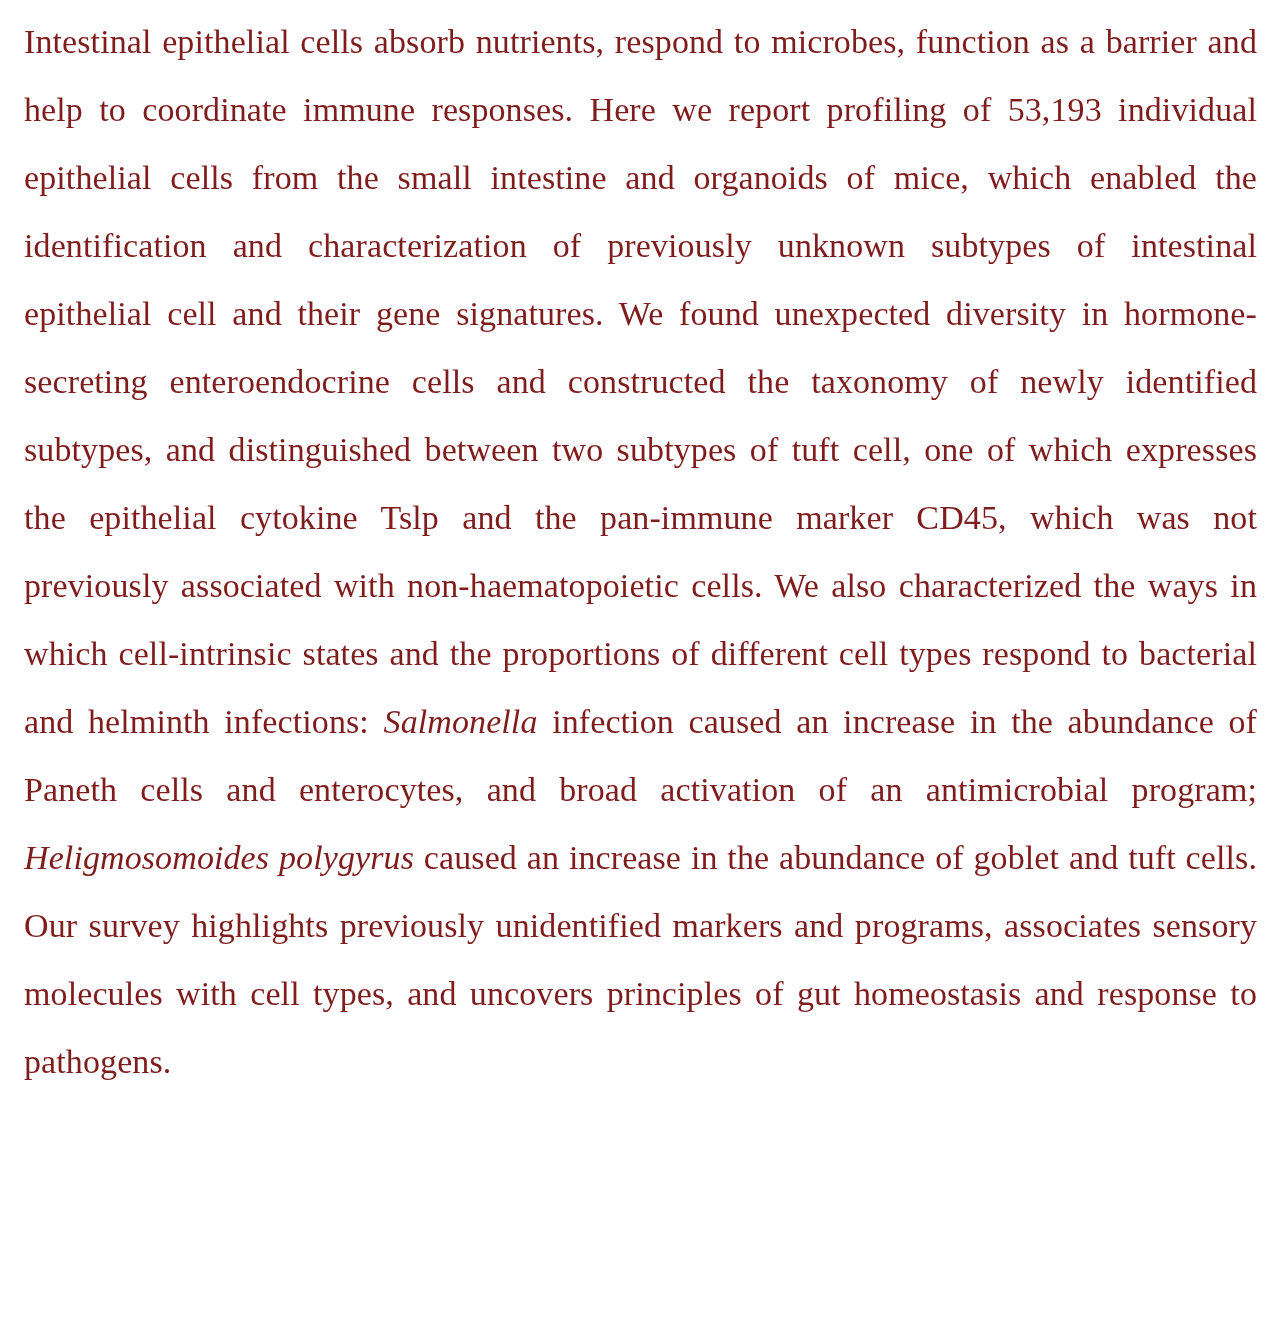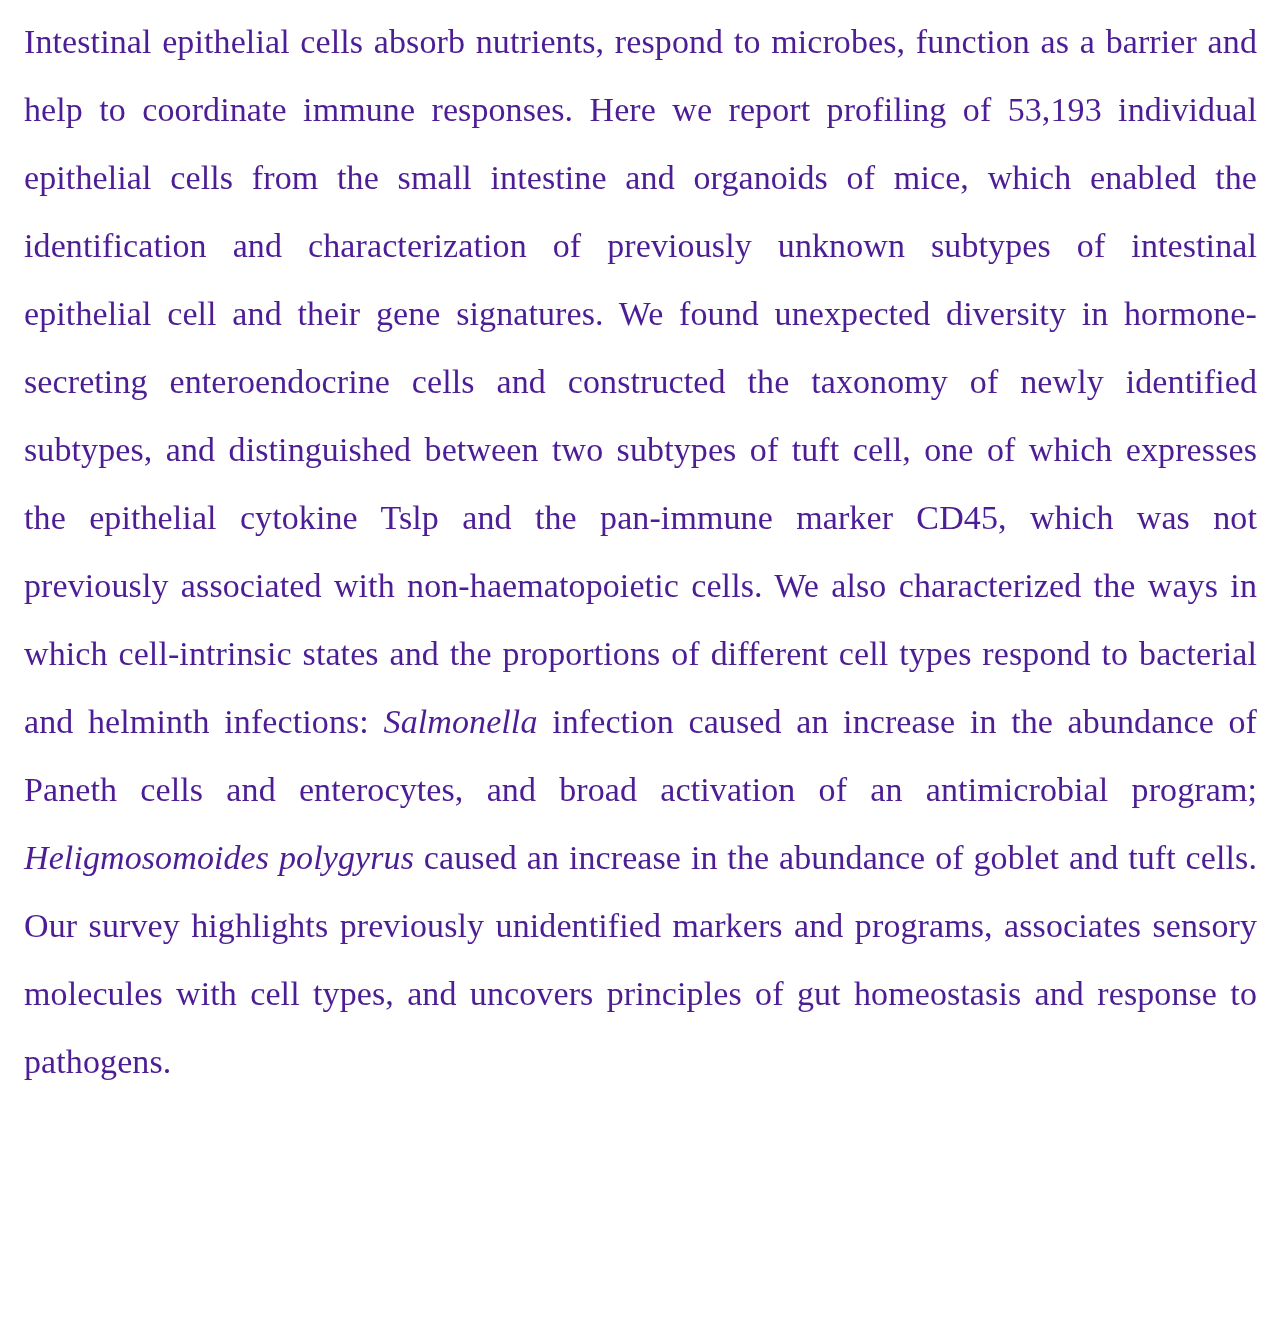--- a/index.html
+++ b/index.html
@@ -17,21 +17,21 @@
     box-sizing: border-box;
     width: 1280px;
     min-height: 1326px;
     padding: 8px 23px 10px 24px;
     background: #ffffff;
   }
   .abstract {
     margin: 0;
     font-size: 34px;
     line-height: 68px;
-    color: #4c1d95;
+    color: #7f1d1d;
     text-align: justify;
     letter-spacing: 0.1px;
     word-spacing: 1px;
   }
   .abstract .italic {
     font-style: italic;
   }
 </style>
 </head>
 <body>

